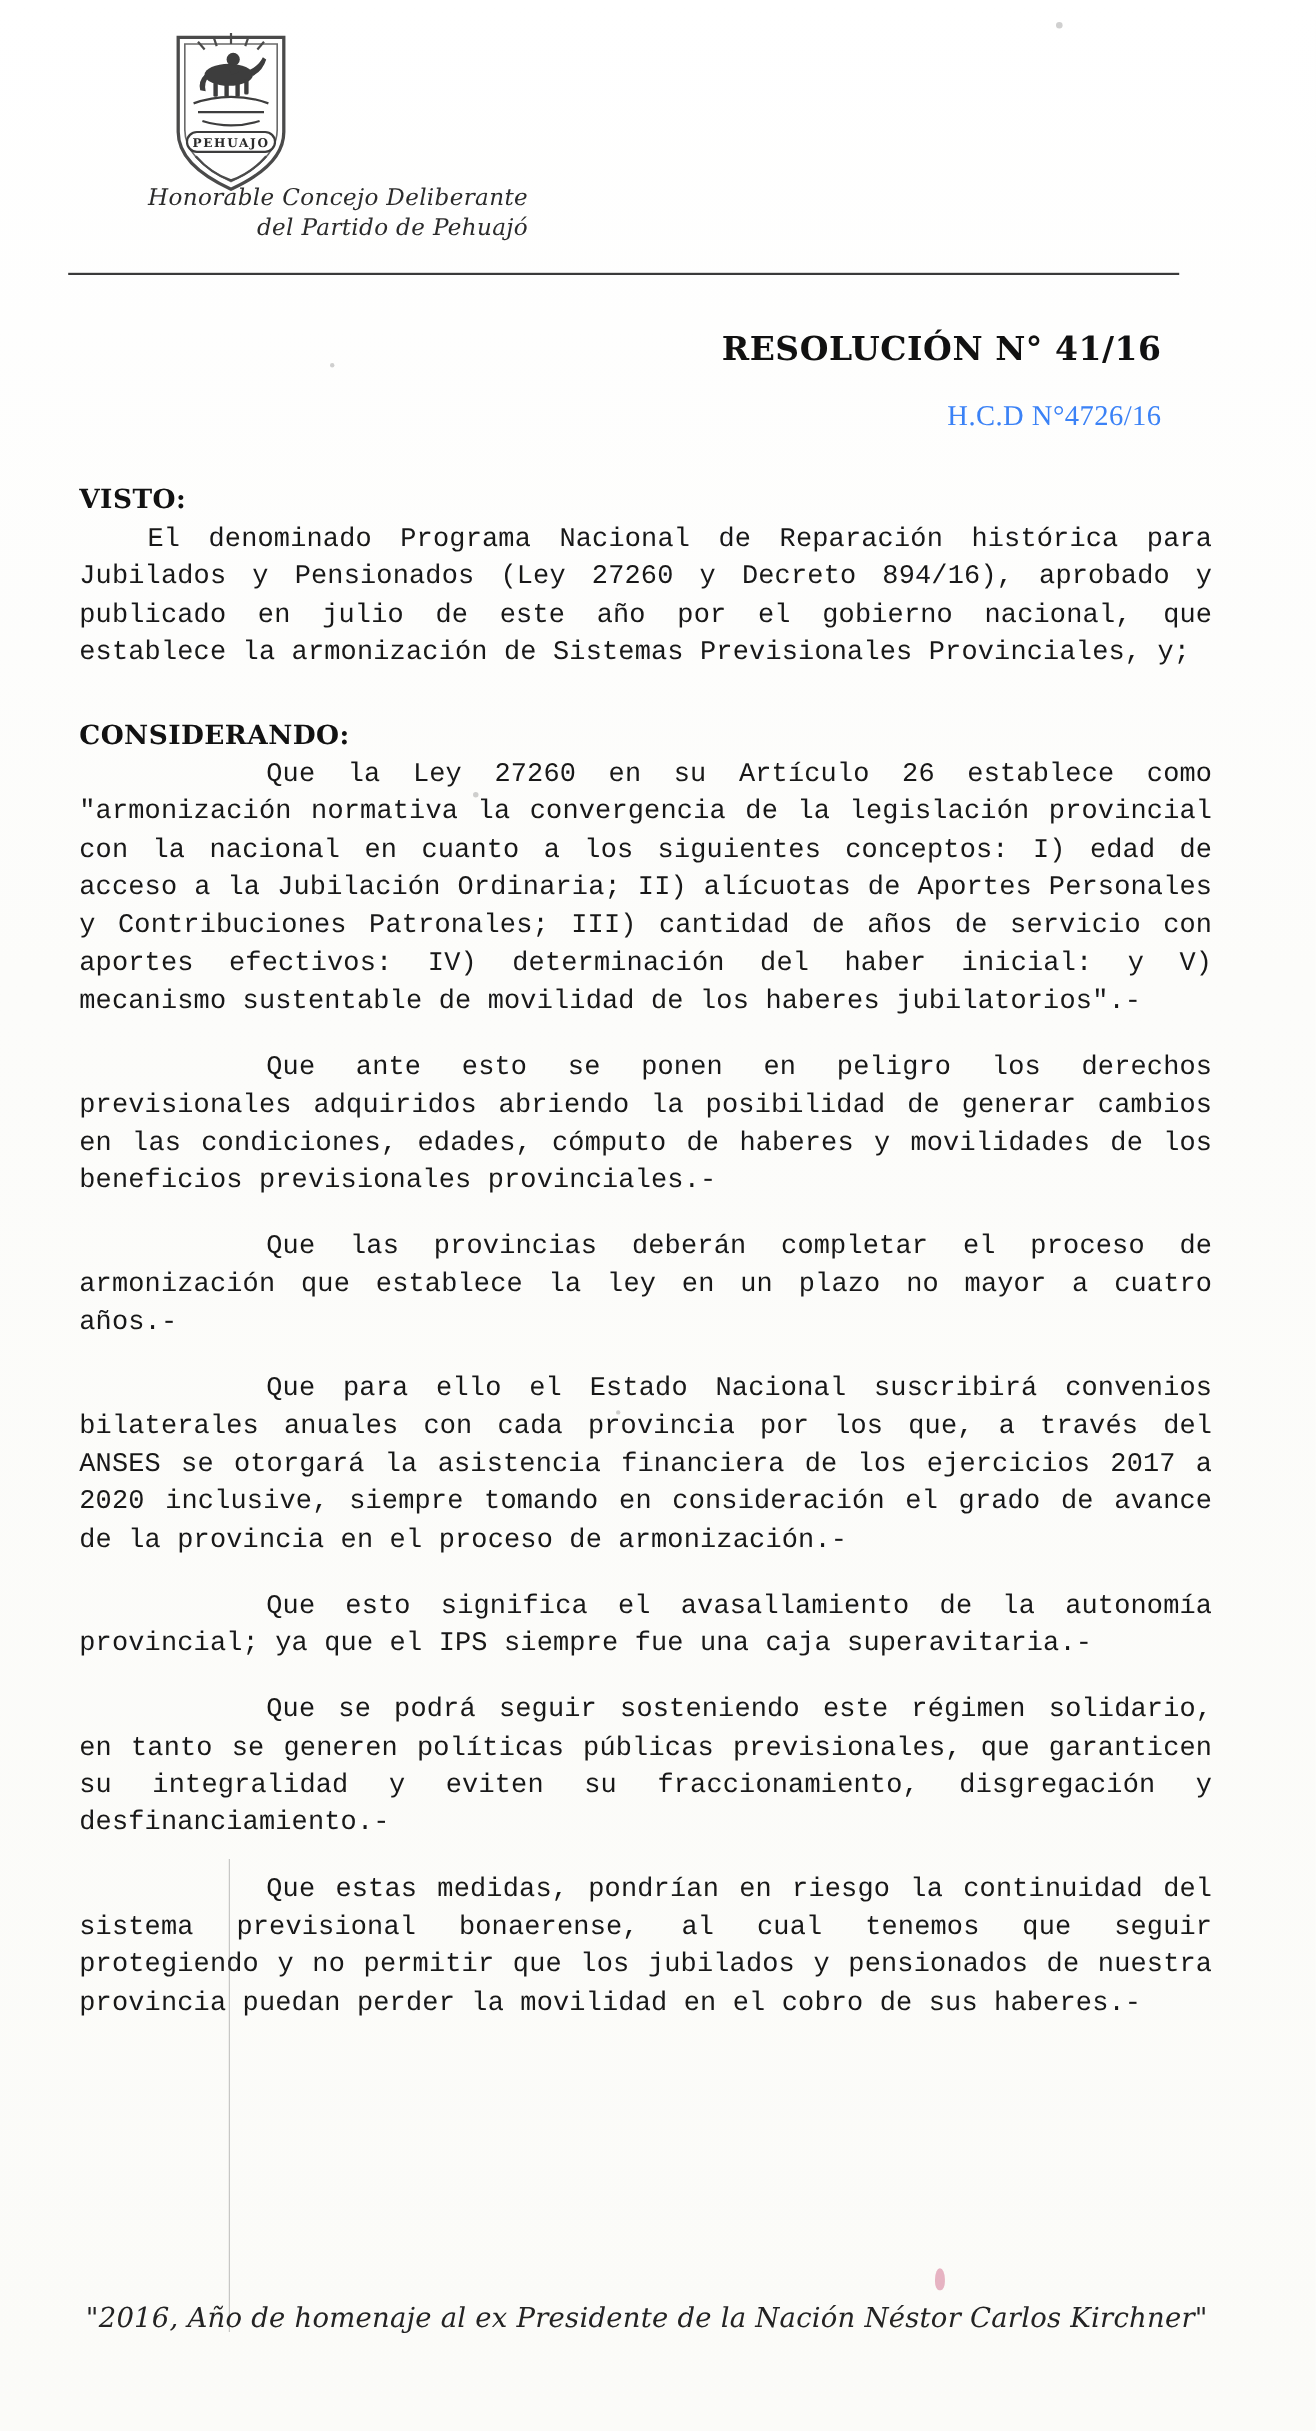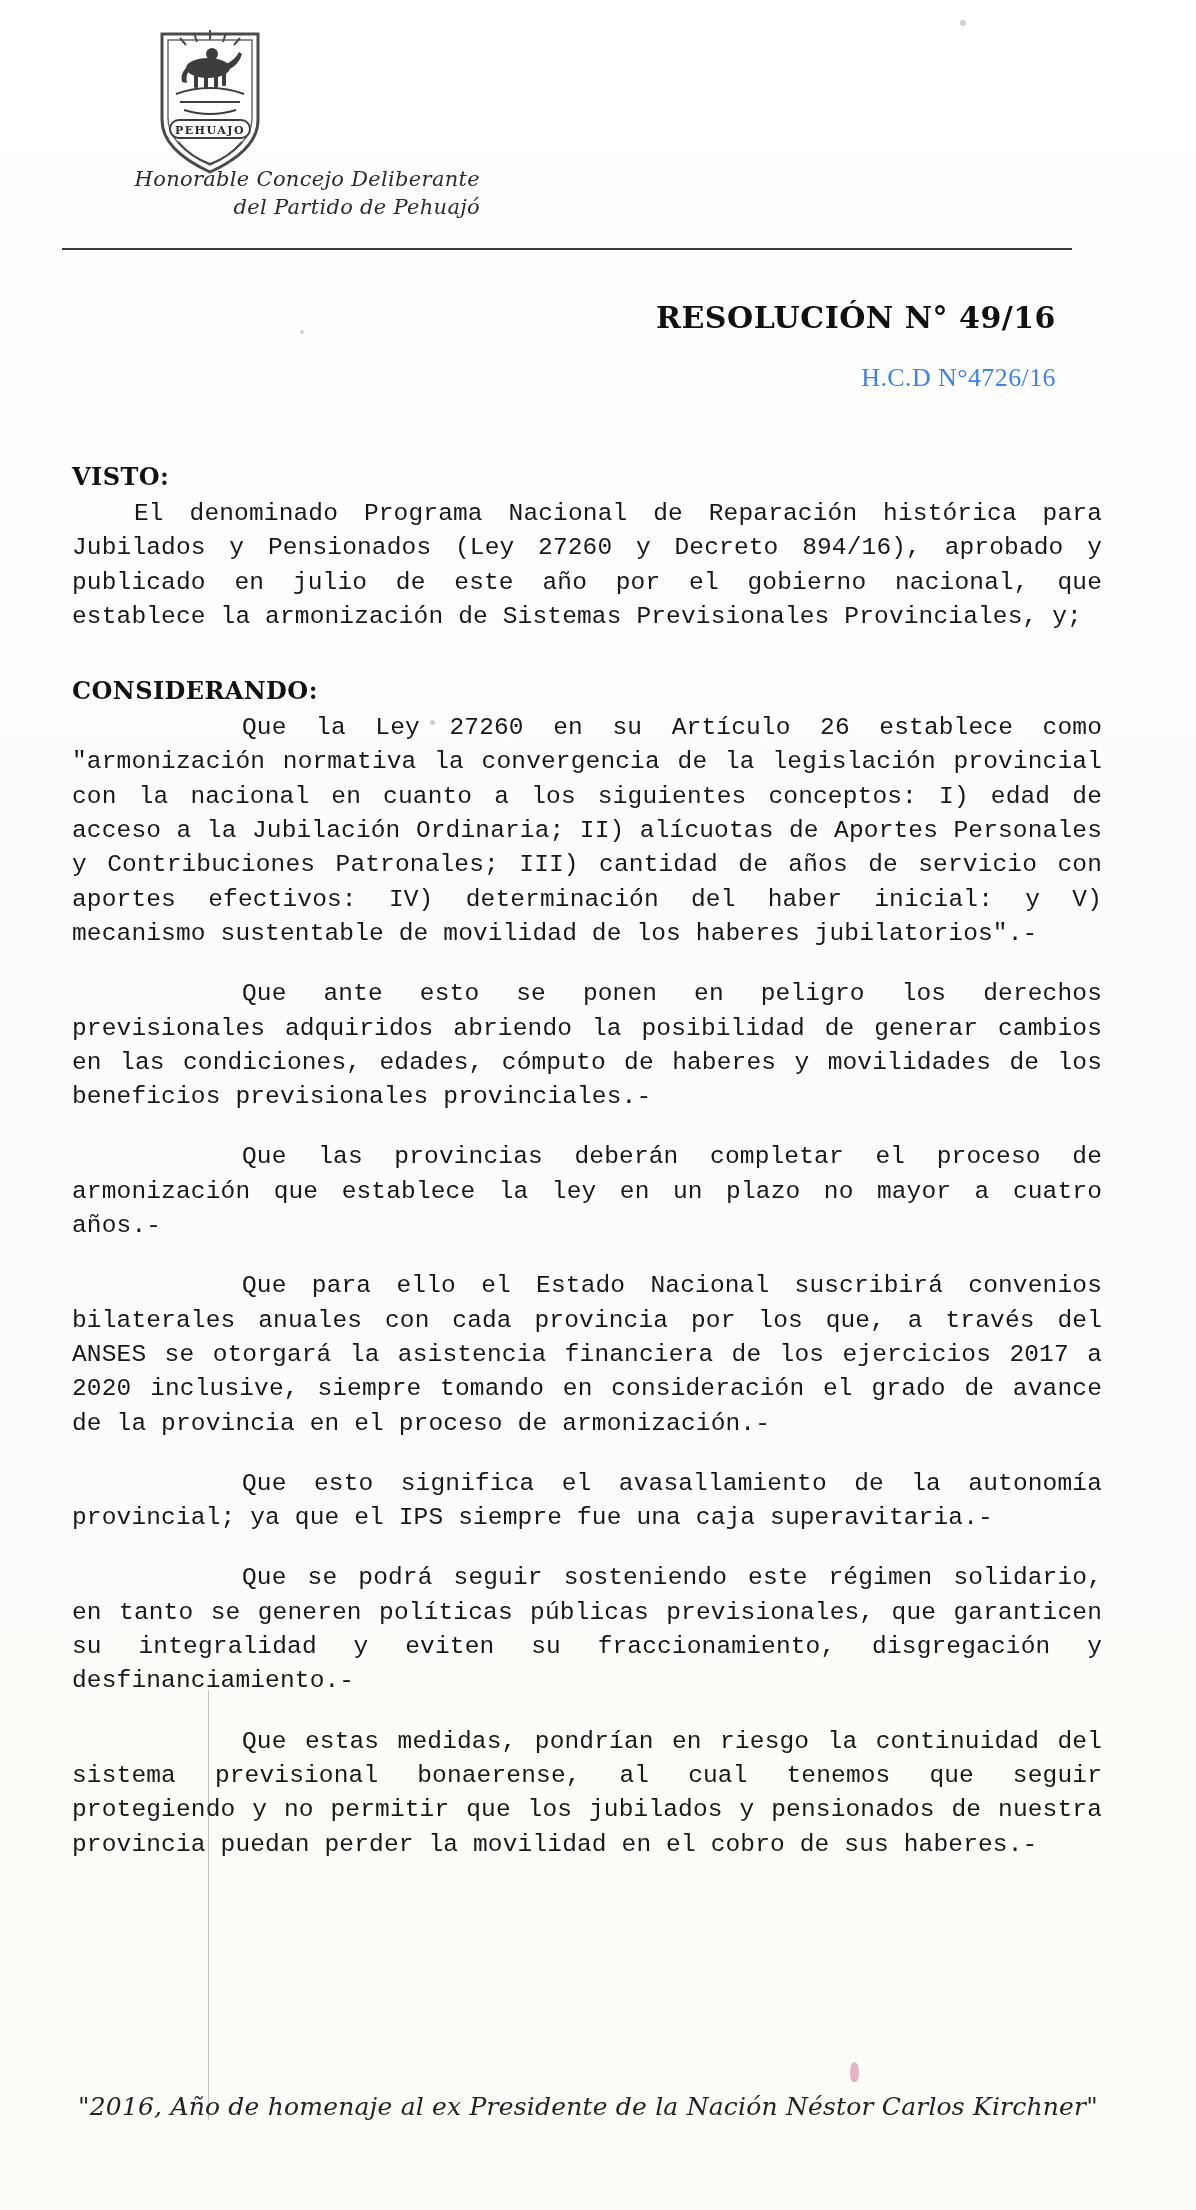--- a/index.html
+++ b/index.html
@@ -94,21 +94,21 @@
     font-size: 26px;
     color: #3b82f6;
     white-space: nowrap;
     letter-spacing: 0.4px;
   }
 
   
   .body-area {
     position: absolute;
     left: 72px;
-    top: 462px;
+    top: 439px;
     width: 1030px;
   }
   h2.section-label {
     font-family: "DejaVu Serif", serif;
     font-weight: bold;
     font-size: 24px;
     margin: 0 0 6px 0;
     letter-spacing: 0.4px;
     color: #121212;
   }
@@ -219,21 +219,21 @@
 
     <div class="org-name">
       <span>Honorable Concejo Deliberante</span>
       <span class="l2">del Partido de Pehuajó</span>
     </div>
   </div>
 
   <div class="rule"></div>
 
   <div class="title-block">
-    <div class="res-title">RESOLUCIÓN N° 49/16</div>
+    <div class="res-title">RESOLUCIÓN N° 41/16</div>
     <div class="res-sub">H.C.D N°4726/16</div>
   </div>
 
   <div class="body-area">
 
     <h2 class="section-label">VISTO:</h2>
     <p class="para indent-sm">El denominado Programa Nacional de Reparación histórica para Jubilados y Pensionados (Ley 27260 y Decreto 894/16), aprobado y publicado en julio de este año por el gobierno nacional, que establece la armonización de Sistemas Previsionales Provinciales, y;</p>
 
     <div class="considerando-gap"></div>
 

